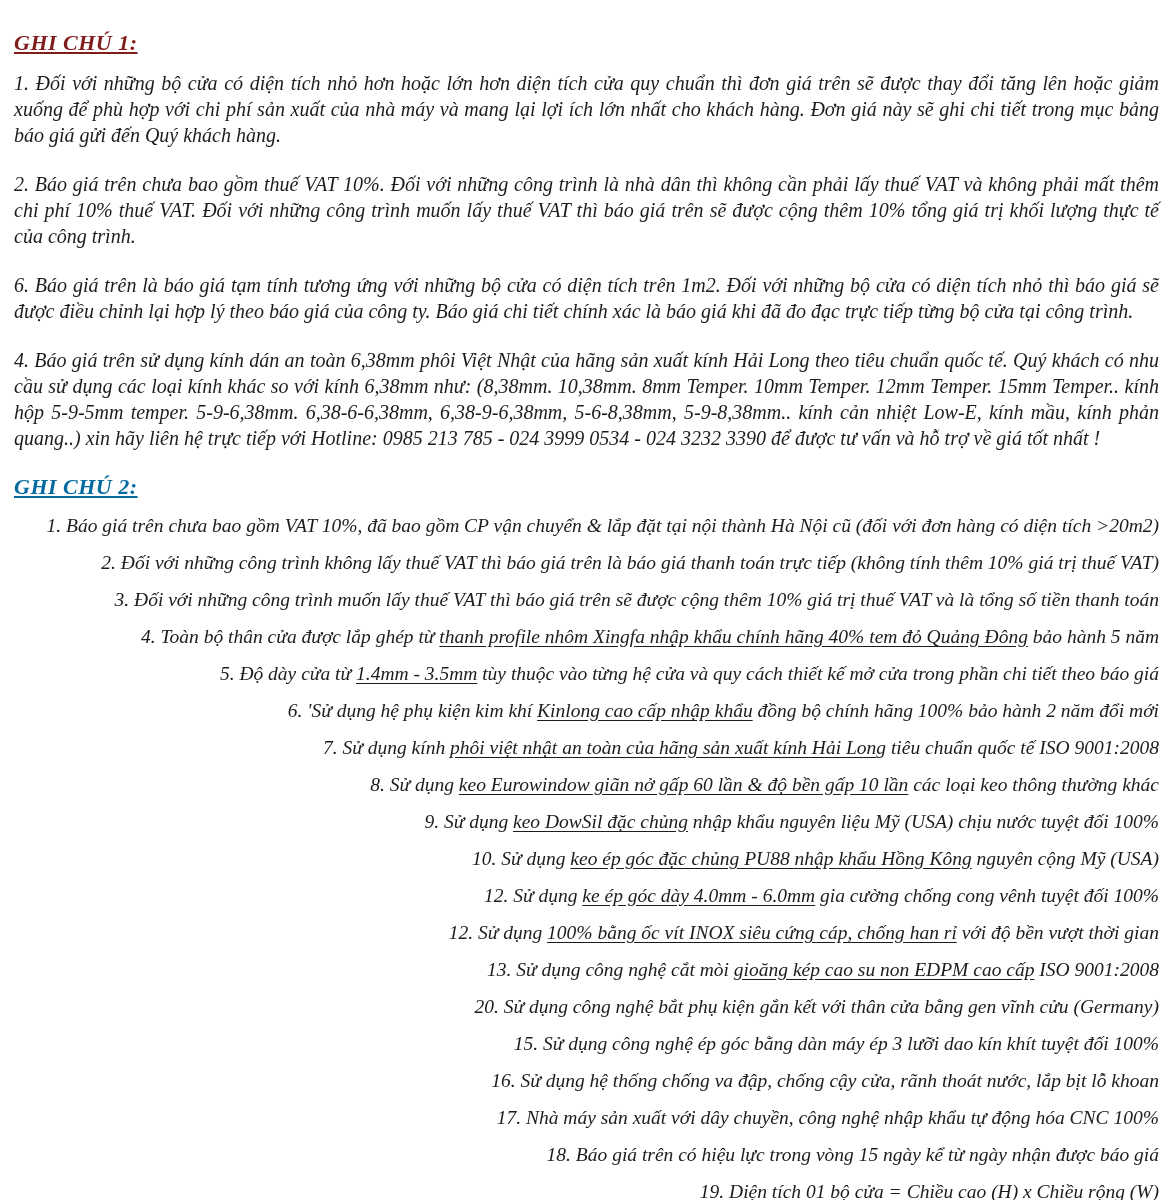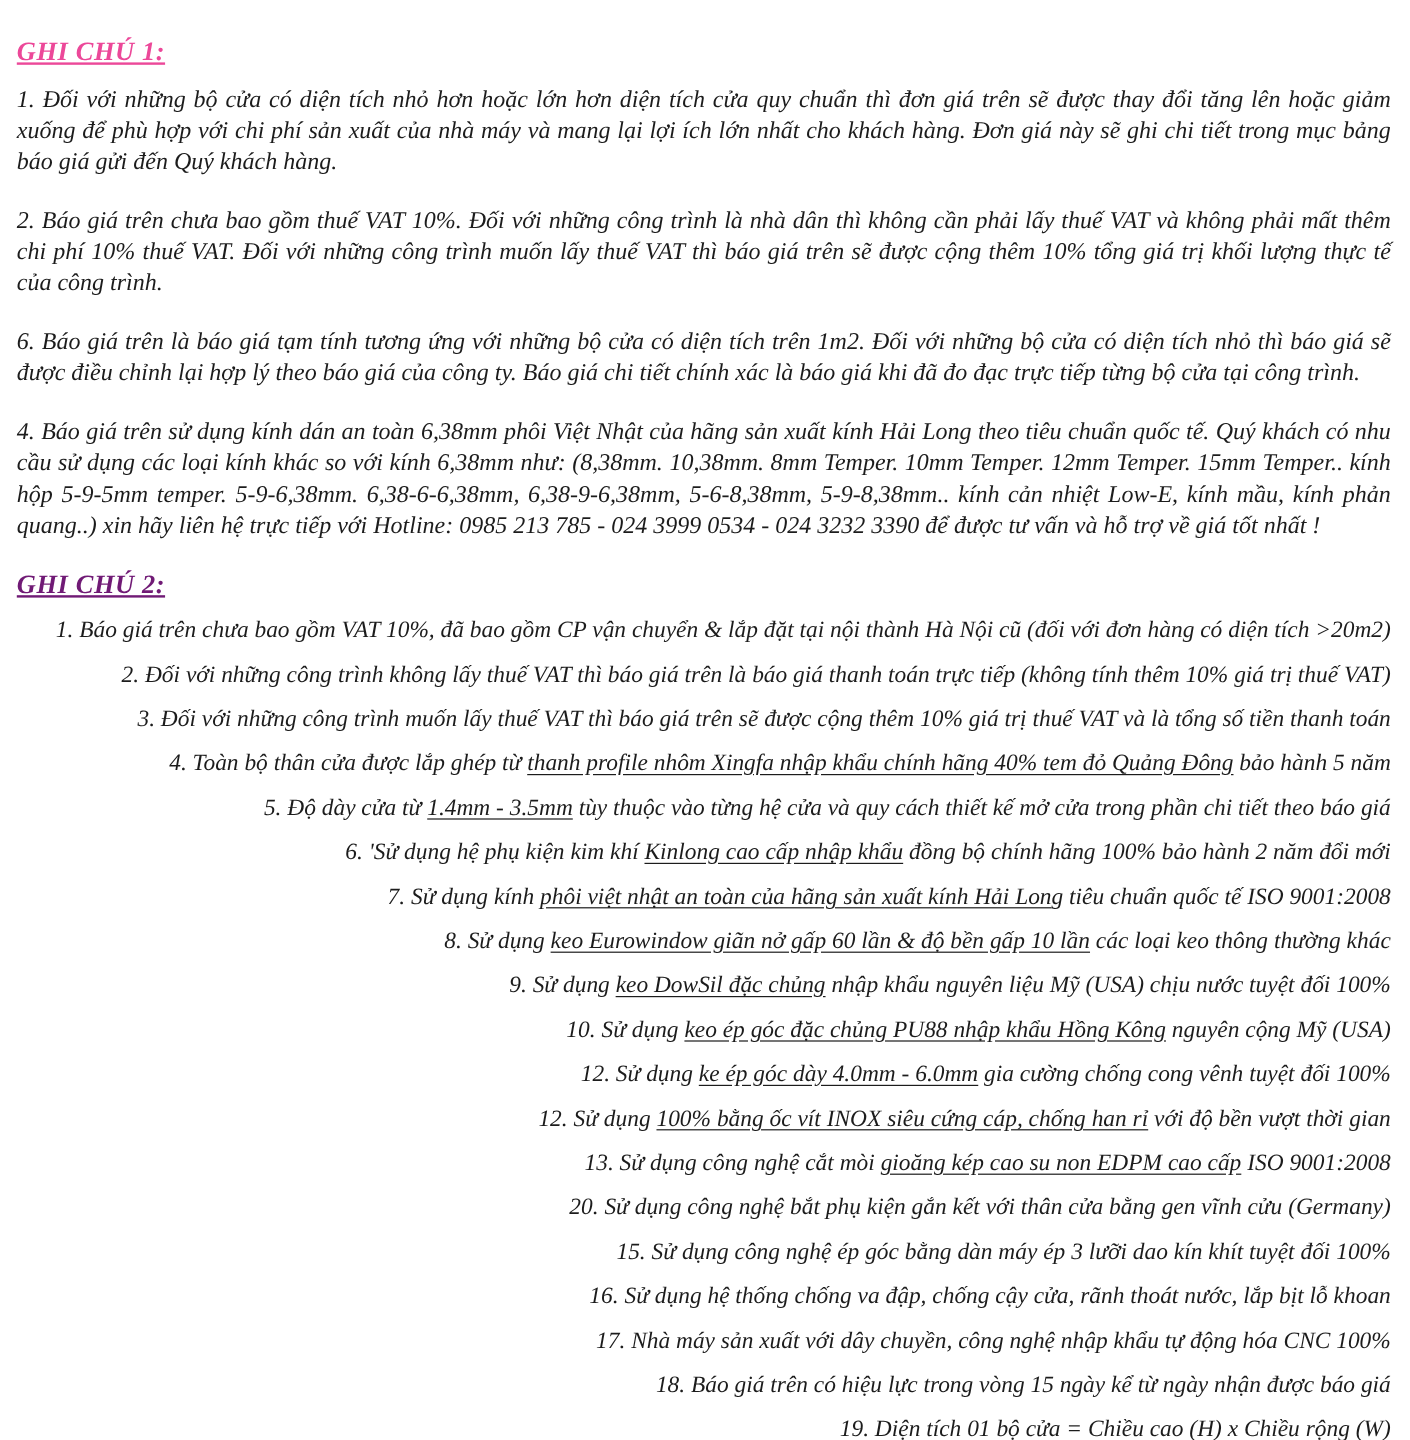--- a/index.html
+++ b/index.html
@@ -44,31 +44,31 @@
     text-decoration: underline;
     text-underline-offset: 3px;
   }
 </style>
 </head>
 <body style="color: rgb(28, 28, 28); background: rgb(255, 255, 255);">
 
 <div class="page">
 
   <section>
-    <h2 class="note-heading" style="color: #ec4899;">GHI CHÚ 1:</h2>
+    <h2 class="note-heading" style="color: #7f1d1d;">GHI CHÚ 1:</h2>
     <div id="note1-paragraphs">
         <p class="note1-paragraph"><span>1. Đối với những bộ cửa có diện tích nhỏ hơn hoặc lớn hơn diện tích cửa quy chuẩn thì đơn giá trên sẽ được thay đổi tăng lên hoặc giảm xuống để phù hợp với chi phí sản xuất của nhà máy và mang lại lợi ích lớn nhất cho khách hàng. Đơn giá này sẽ ghi chi tiết trong mục bảng báo giá gửi đến Quý khách hàng.</span></p>
         <p class="note1-paragraph"><span>2. Báo giá trên chưa bao gồm thuế VAT 10%. Đối với những công trình là nhà dân thì không cần phải lấy thuế VAT và không phải mất thêm chi phí 10% thuế VAT. Đối với những công trình muốn lấy thuế VAT thì báo giá trên sẽ được cộng thêm 10% tổng giá trị khối lượng thực tế của công trình.</span></p>
         <p class="note1-paragraph"><span>6. Báo giá trên là báo giá tạm tính tương ứng với những bộ cửa có diện tích trên 1m2. Đối với những bộ cửa có diện tích nhỏ thì báo giá sẽ được điều chỉnh lại hợp lý theo báo giá của công ty. Báo giá chi tiết chính xác là báo giá khi đã đo đạc trực tiếp từng bộ cửa tại công trình.</span></p>
         <p class="note1-paragraph"><span>4. Báo giá trên sử dụng kính dán an toàn 6,38mm phôi Việt Nhật của hãng sản xuất kính Hải Long theo tiêu chuẩn quốc tế. Quý khách có nhu cầu sử dụng các loại kính khác so với kính 6,38mm như: (8,38mm. 10,38mm. 8mm Temper. 10mm Temper. 12mm Temper. 15mm Temper.. kính hộp 5-9-5mm temper. 5-9-6,38mm. 6,38-6-6,38mm, 6,38-9-6,38mm, 5-6-8,38mm, 5-9-8,38mm.. kính cản nhiệt Low-E, kính mầu, kính phản quang..) xin hãy liên hệ trực tiếp với Hotline: 0985 213 785 - 024 3999 0534 - 024 3232 3390 để được tư vấn và hỗ trợ về giá tốt nhất !</span></p>
       </div>
   </section>
 
   <section>
-    <h2 class="note-heading" style="color: #701a75;">GHI CHÚ 2:</h2>
+    <h2 class="note-heading" style="color: #0369a1;">GHI CHÚ 2:</h2>
     <div id="note2-items">
         <div class="note2-item"><span>1. Báo giá trên chưa bao gồm VAT 10%, đã bao gồm CP vận chuyển &amp; lắp đặt tại nội thành Hà Nội cũ (đối với đơn hàng có diện tích &gt;20m2)</span></div>
         <div class="note2-item"><span>2. Đối với những công trình không lấy thuế VAT thì báo giá trên là báo giá thanh toán trực tiếp (không tính thêm 10% giá trị thuế VAT)</span></div>
         <div class="note2-item"><span>3. Đối với những công trình muốn lấy thuế VAT thì báo giá trên sẽ được cộng thêm 10% giá trị thuế VAT và là tổng số tiền thanh toán</span></div>
         <div class="note2-item"><span>4. Toàn bộ thân cửa được lắp ghép từ </span><span class="u">thanh profile nhôm Xingfa nhập khẩu chính hãng 40% tem đỏ Quảng Đông</span><span> bảo hành 5 năm</span></div>
         <div class="note2-item"><span>5. Độ dày cửa từ </span><span class="u">1.4mm - 3.5mm</span><span> tùy thuộc vào từng hệ cửa và quy cách thiết kế mở cửa trong phần chi tiết theo báo giá</span></div>
         <div class="note2-item"><span>6. 'Sử dụng hệ phụ kiện kim khí </span><span class="u">Kinlong cao cấp nhập khẩu</span><span> đồng bộ chính hãng 100% bảo hành 2 năm đổi mới</span></div>
         <div class="note2-item"><span>7. Sử dụng kính </span><span class="u">phôi việt nhật an toàn của hãng sản xuất kính Hải Lon</span><span>g tiêu chuẩn quốc tế ISO 9001:2008</span></div>
         <div class="note2-item"><span>8. Sử dụng </span><span class="u">keo Eurowindow giãn nở gấp 60 lần &amp; độ bền gấp 10 lần</span><span> các loại keo thông thường khác</span></div>
         <div class="note2-item"><span>9. Sử dụng </span><span class="u">keo DowSil đặc chủng</span><span> nhập khẩu nguyên liệu Mỹ (USA) chịu nước tuyệt đối 100%</span></div>

